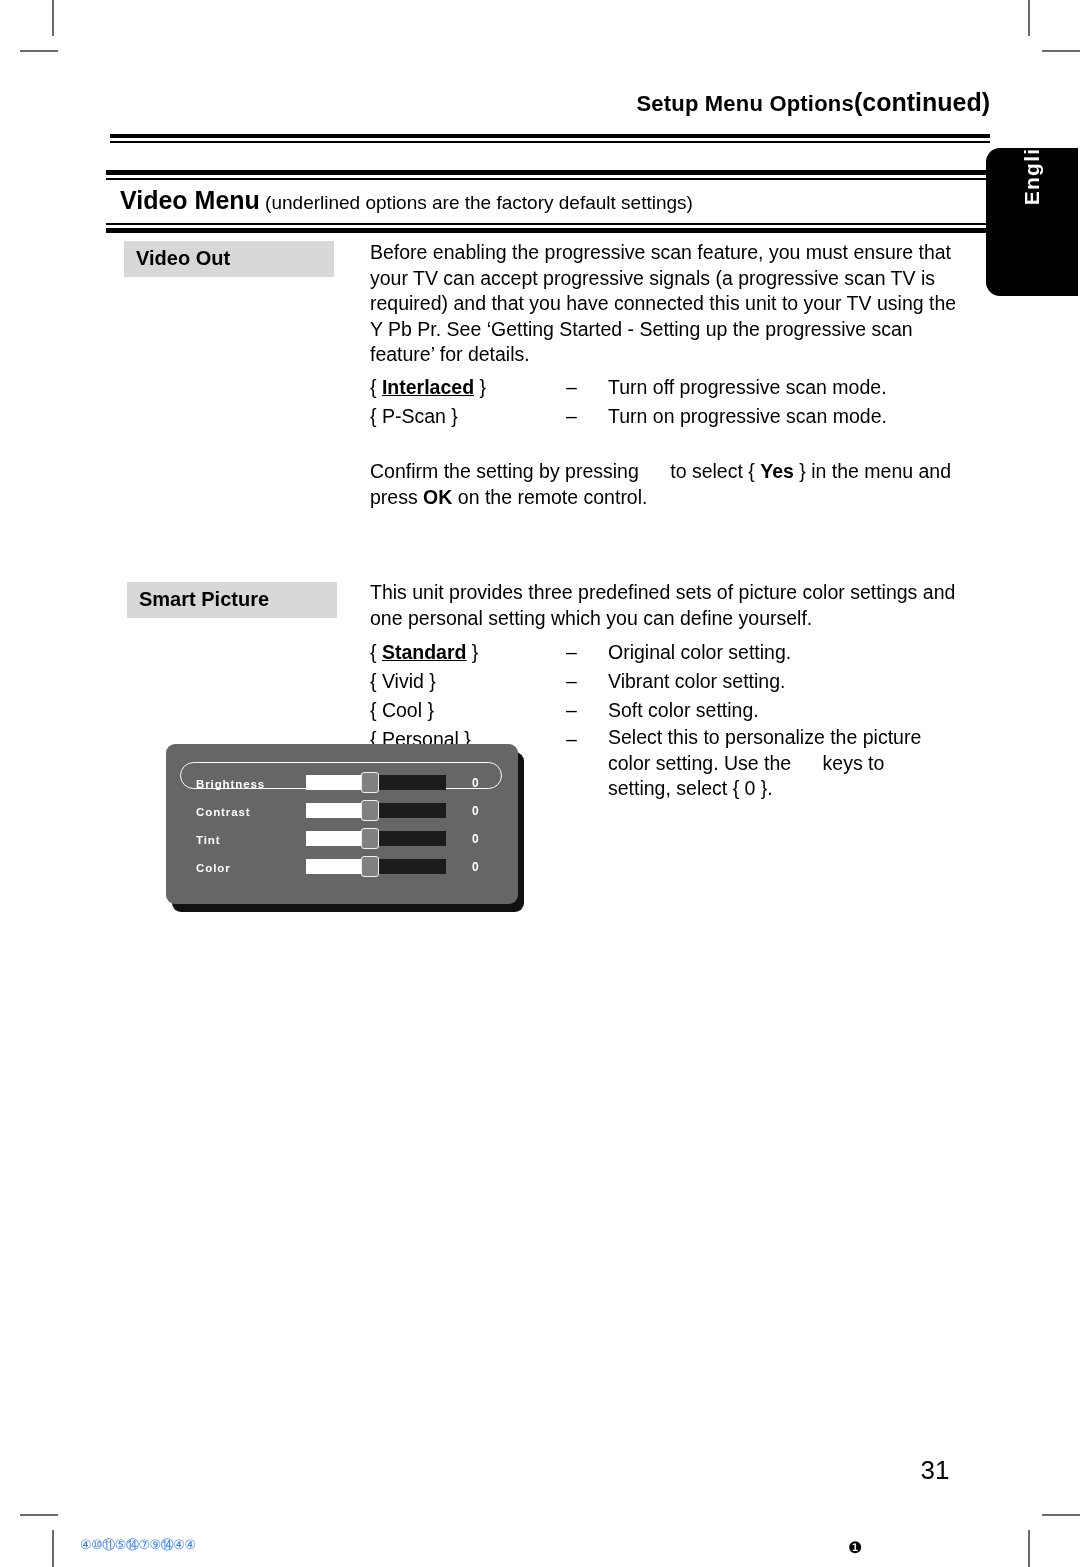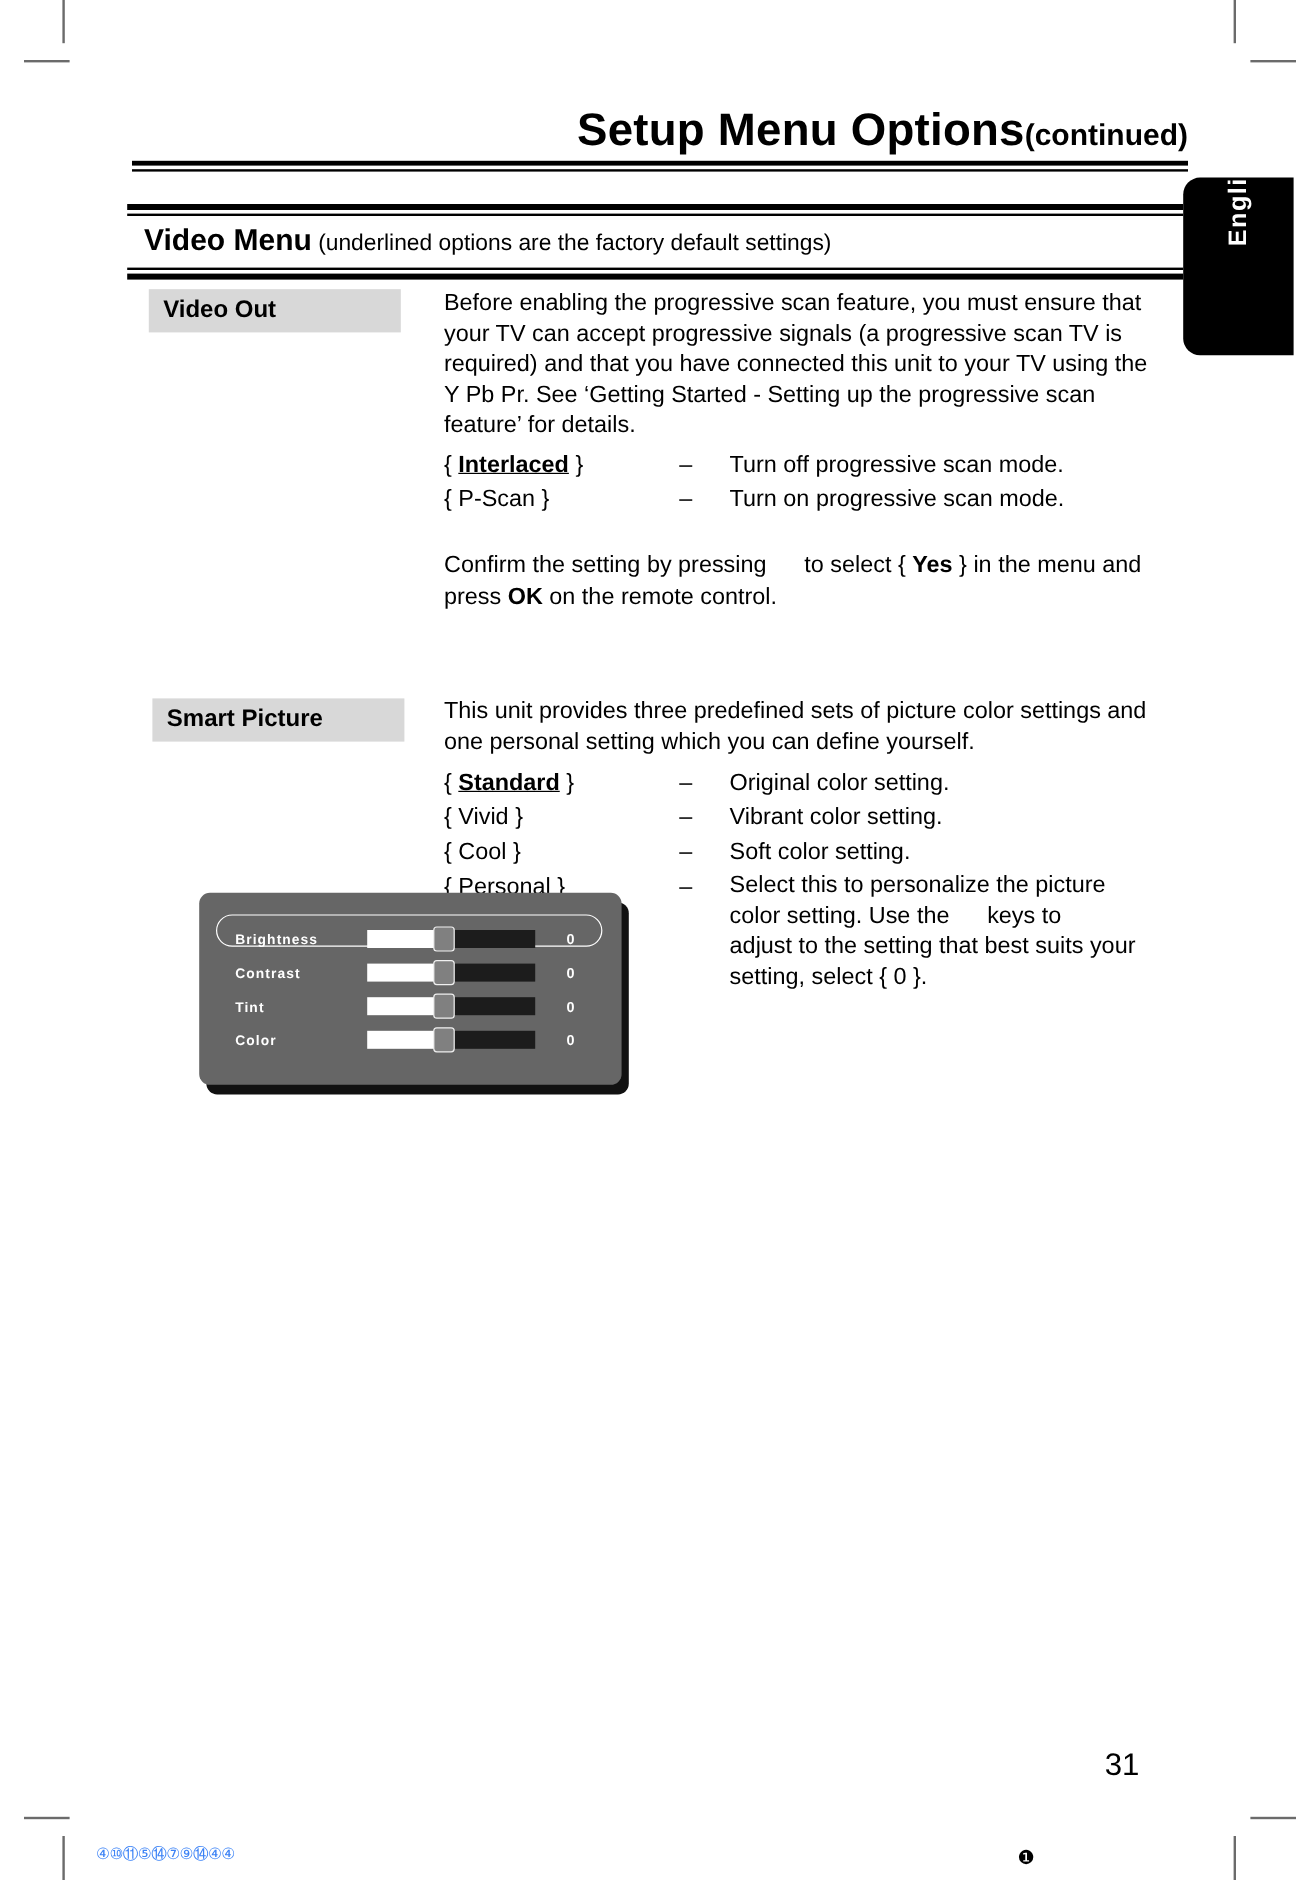--- a/index.html
+++ b/index.html
@@ -30,21 +30,21 @@
   
   #header-title {
     position: absolute;
     left: 110px;
     top: 88px;
     width: 880px;
     text-align: right;
     white-space: nowrap;
   }
   #header-title .main {
-    font-size: 38px;
+    font-size: 22px;
     font-weight: bold;
     letter-spacing: 0.2px;
   }
   #header-title .cont {
     font-size: 25px;
     font-weight: bold;
   }
 
   .rule-thick {
     position: absolute;
@@ -351,21 +351,20 @@
         <span class="opt-name"><span>{ </span><b>Cool</b><span> }</span></span>
         <span class="opt-dash">–</span>
         <span class="opt-desc">Soft color setting.</span>
       </div>
       <div class="opt-row" style="align-items:flex-start;">
         <span class="opt-name"><span>{ </span><b>Personal</b><span> }</span></span>
         <span class="opt-dash">–</span>
         <span class="opt-desc" style="line-height:25.6px;">
           <span class="cont-line">Select this to personalize the picture</span>
           <span class="cont-line"><span>color setting. Use the</span><span class="gap-arrow"></span> <span>keys to</span></span>
-          <span class="cont-line">adjust to the setting that best suits your</span>
           <span class="cont-line">setting, select { 0 }.</span>
         </span>
       </div>
     </div>
   </div>
 
   <div id="osd">
     <div class="shadow"></div>
     <div class="panel"></div>
     <div class="rows">

